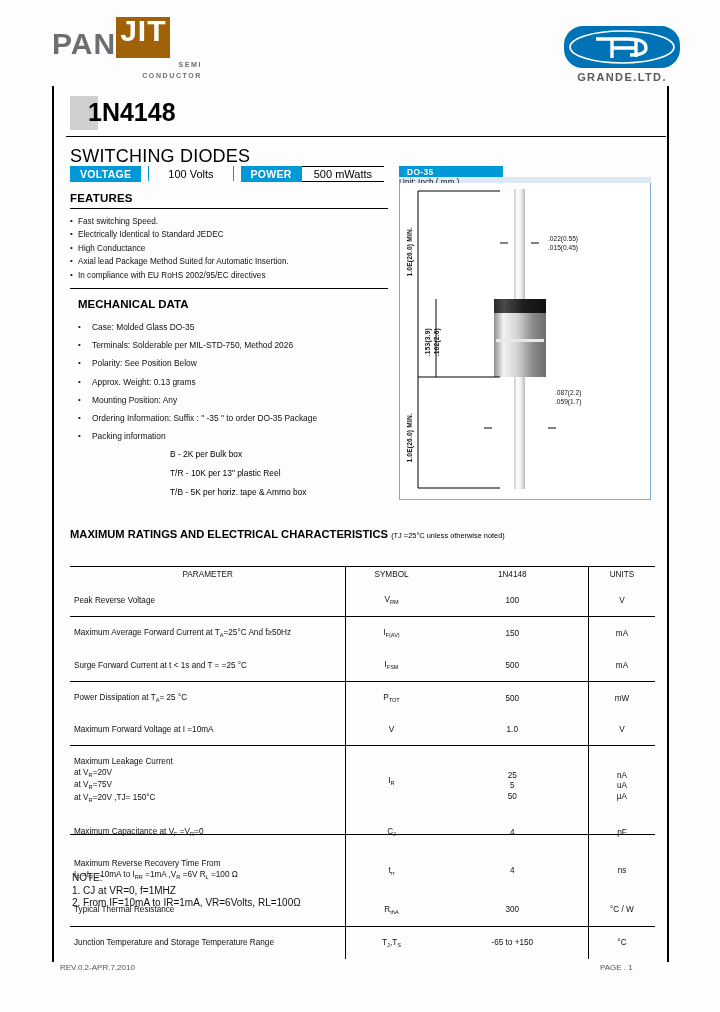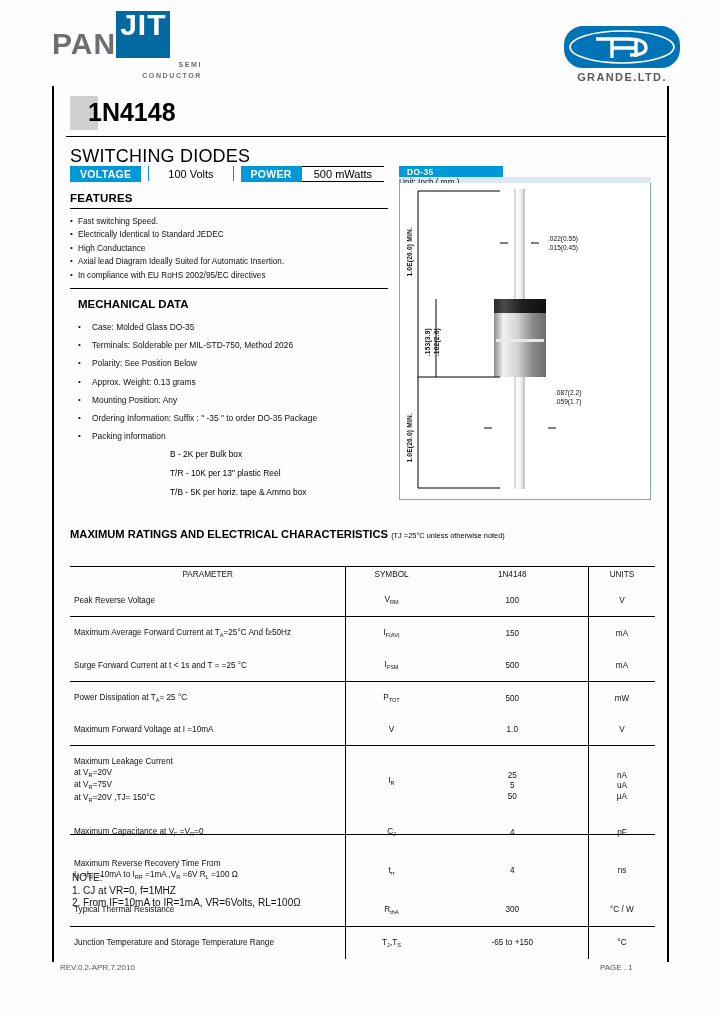--- a/index.html
+++ b/index.html
@@ -10,22 +10,22 @@
     position:relative;
     overflow:hidden;
   }
   .page{position:absolute;left:0;top:0;width:720px;height:1012px;background:#fdfdfd;}
 
   
   .panjit{position:absolute;left:52px;top:28px;width:180px;}
   .panjit-row{display:flex;align-items:flex-end;height:30px;}
   .panjit-pan{font-size:30px;font-weight:bold;color:#6d6e71;letter-spacing:1px;line-height:28px;
     font-family:"Liberation Sans",sans-serif;}
-  .panjit-jit{background:#0369a1;color:#fff;font-size:30px;font-weight:bold;line-height:28px;
-    padding:0 4px 19px 4px;letter-spacing:1px;position:relative;}
+  .panjit-jit{background:#a16207;color:#fff;font-size:30px;font-weight:bold;line-height:28px;
+    padding:0 4px 13px 4px;letter-spacing:1px;position:relative;}
   .panjit-sub{font-size:7px;color:#6d6e71;letter-spacing:1.6px;text-align:right;
     width:150px;margin-top:2px;line-height:9px;font-weight:bold;}
 
   .grande{position:absolute;left:562px;top:26px;width:120px;text-align:center;}
   .grande-badge{width:112px;height:38px;background:#0073b7;border-radius:19px;position:relative;
     margin:0 auto;border:2px solid #0073b7;}
   .grande-badge svg{position:absolute;left:0;top:0;}
   .grande-text{font-size:11px;font-weight:bold;color:#5a5a5a;letter-spacing:1.4px;margin-top:3px;
     font-family:"Liberation Sans",sans-serif;}
 
@@ -141,21 +141,21 @@
     <span class="bdg-blue">POWER</span>
     <span class="bdg-val boxed">500  mWatts</span>
   </div>
 
   <div class="features">
     <div class="sec-head">FEATURES</div>
     <div class="feat-rule"></div>
     <div class="feat-item">Fast switching Speed.</div>
     <div class="feat-item">Electrically Identical to Standard JEDEC</div>
     <div class="feat-item">High Conductance</div>
-    <div class="feat-item">Axial lead Diagram Ideally Suited for Automatic Insertion.</div>
+    <div class="feat-item">Axial lead Package Method Suited for Automatic Insertion.</div>
     <div class="feat-item">In compliance with EU RoHS 2002/95/EC directives</div>
     <div class="feat-rule2"></div>
   </div>
 
   <div class="mech">
     <div class="mech-head">MECHANICAL DATA</div>
     <div style="height:8px"></div>
     <div class="mech-item">Case: Molded Glass DO-35</div>
     <div class="mech-item">Terminals: Solderable per MIL-STD-750, Method 2026</div>
     <div class="mech-item">Polarity: See Position Below</div>

